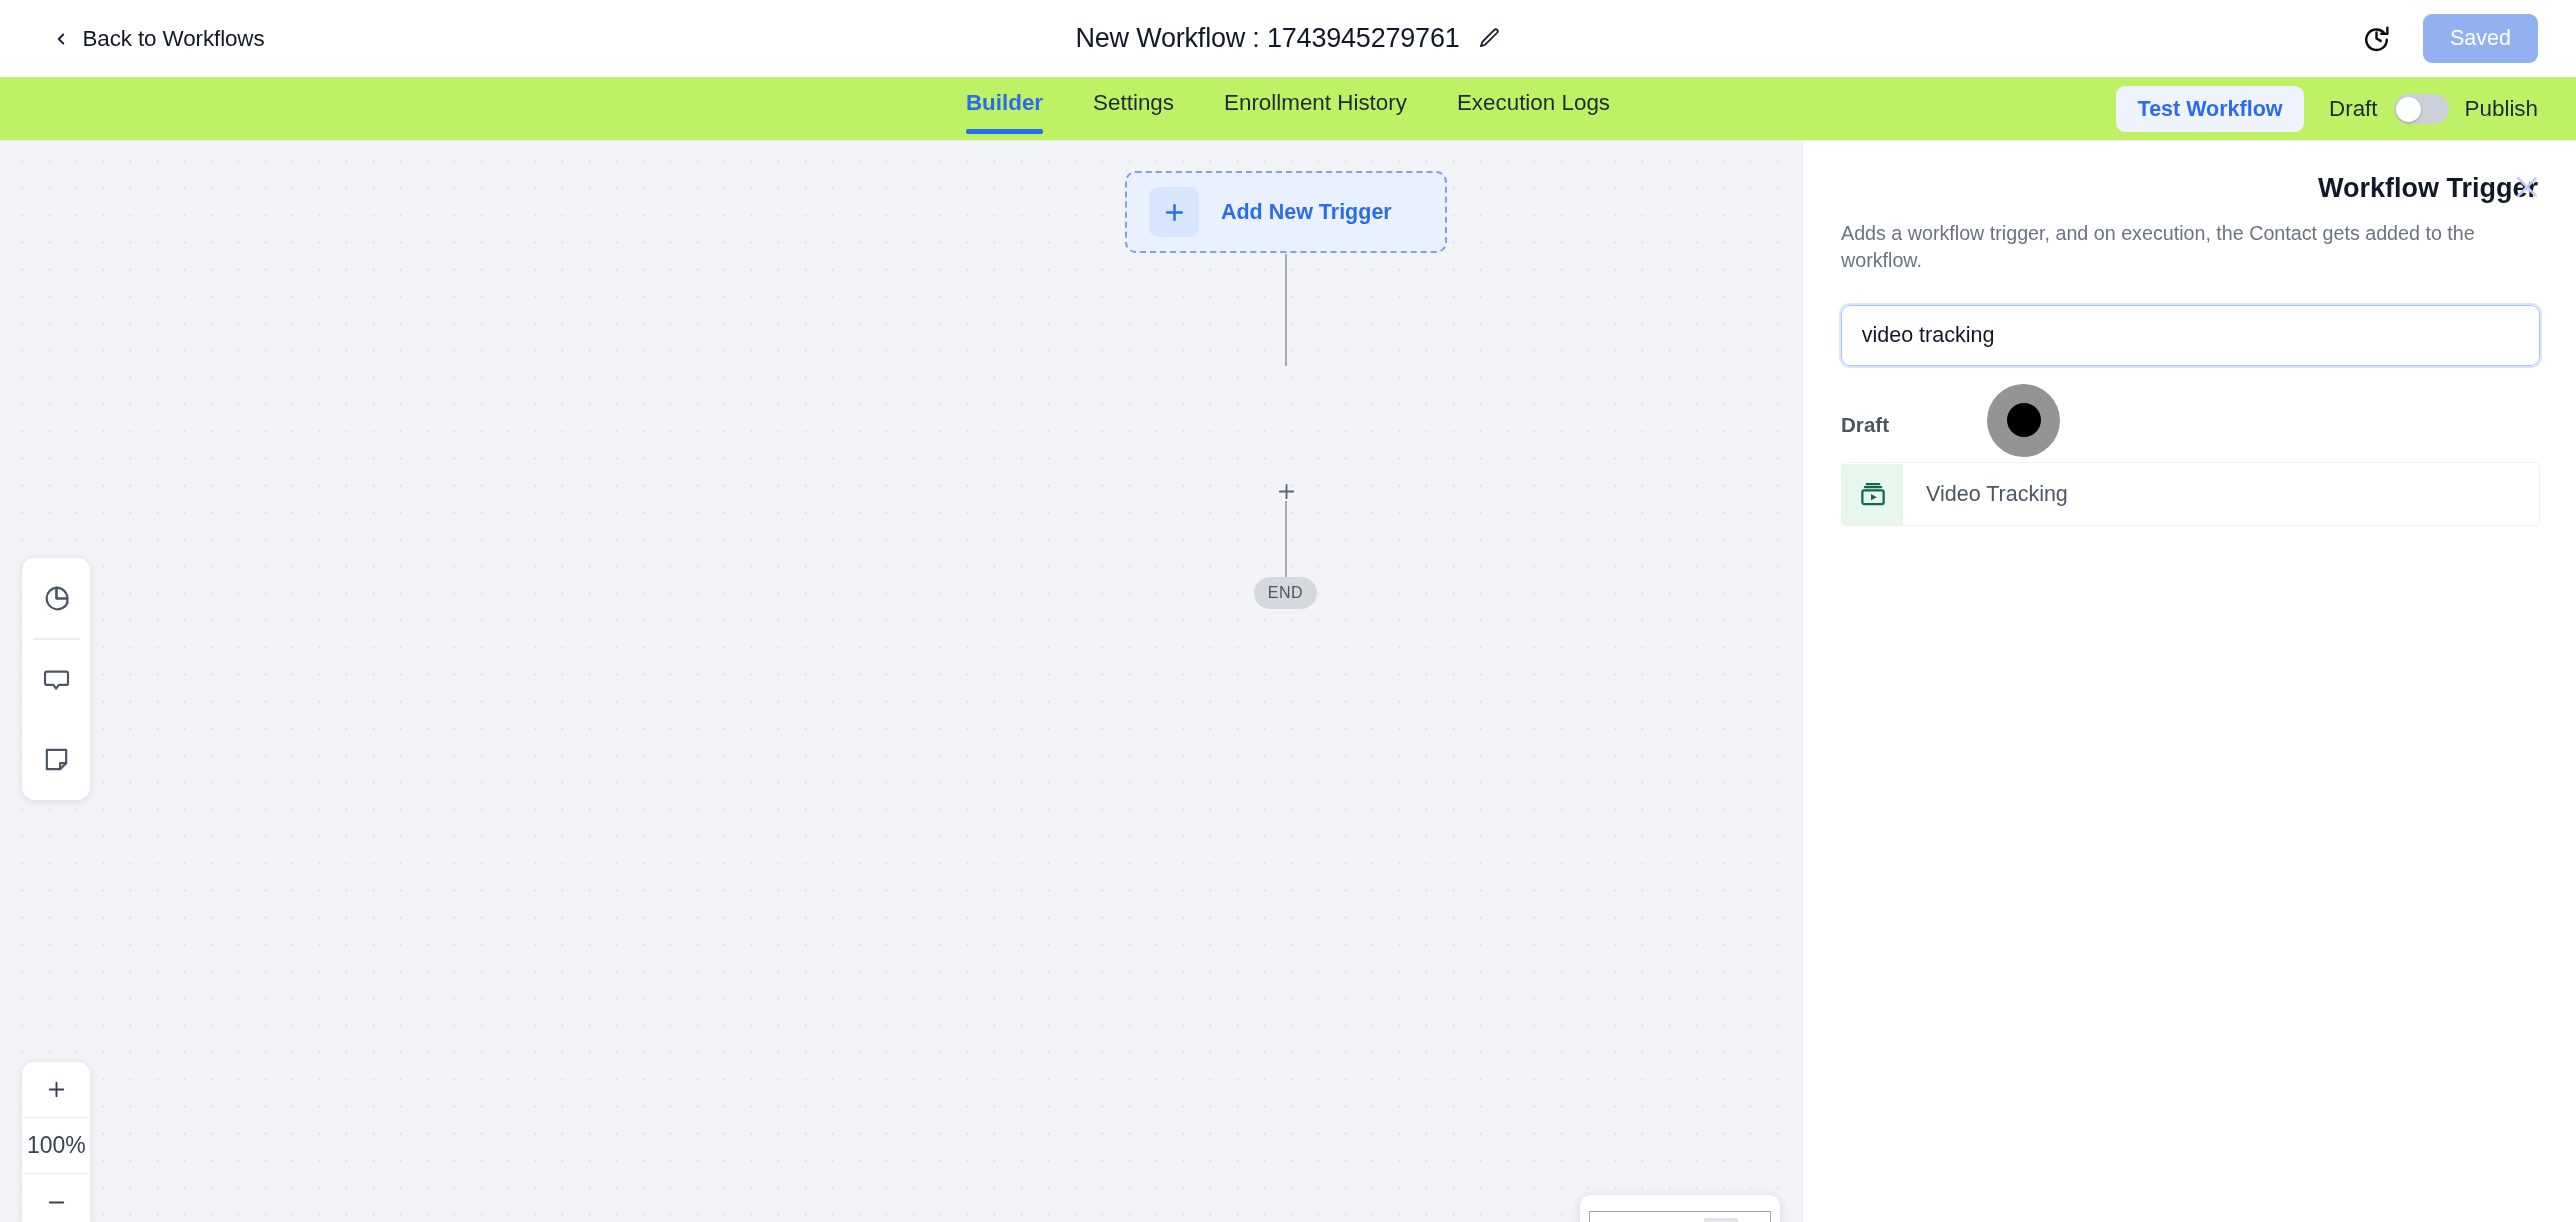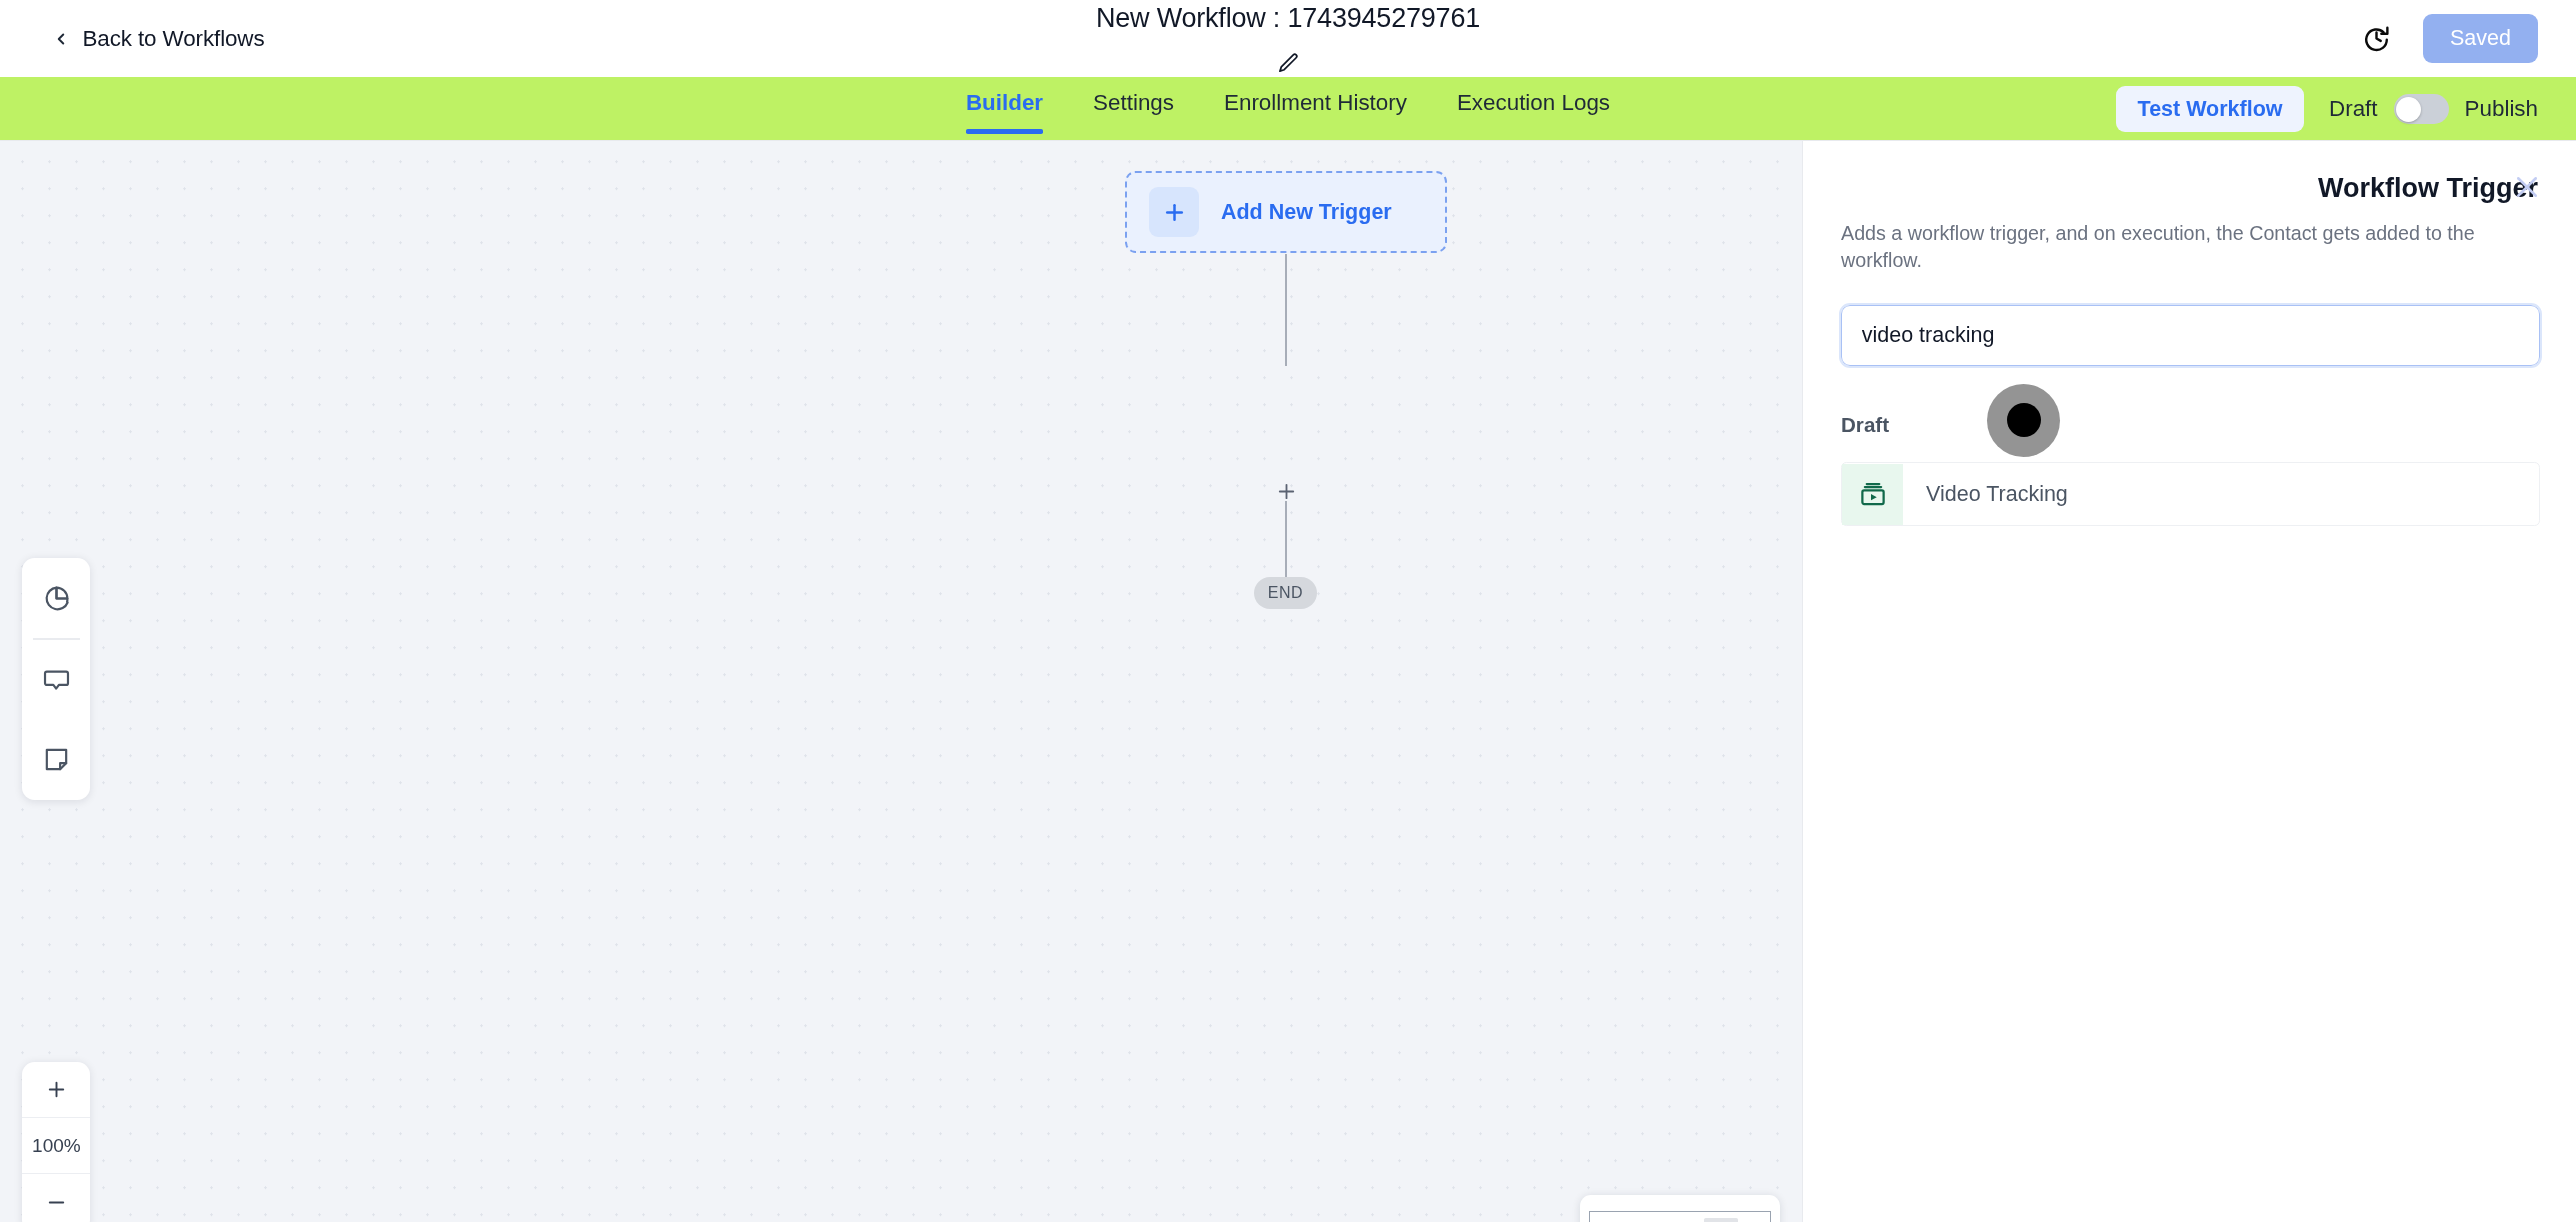--- a/index.html
+++ b/index.html
@@ -20,21 +20,20 @@
     display: flex; align-items: center; gap: 12.5px;
     margin-left: 52px; cursor: pointer;
   }
   .back-chevron { width: 18px; height: 18px; display: block; color: #1f2937; }
   .back-label { font-size: 22.4px; color: #111827; letter-spacing: -0.1px; }
 
   .title-wrap {
     position: absolute; left: 0; top: 0; width: 2576px; height: 77px;
     display: flex; align-items: center; justify-content: center; gap: 18px;
     pointer-events: none;
-    flex-direction: column;
   }
   .wf-title { font-size: 27px; color: #111827; letter-spacing: -0.2px; }
   .pencil-icon { width: 23px; height: 23px; color: #111827; pointer-events: auto; cursor: pointer; }
 
   .header-right {
     position: absolute; right: 38px; top: 0; height: 77px;
     display: flex; align-items: center; gap: 32px;
   }
   .history-icon { width: 29px; height: 29px; color: #0b0b0b; cursor: pointer; }
   .saved-btn {
@@ -144,21 +143,21 @@
     background: #ffffff; border-radius: 12.5px;
     box-shadow: 0 1.8px 9px rgba(15,23,42,.10);
     display: flex; flex-direction: column; align-items: center;
   }
   .zoom-btn {
     width: 68px; height: 56px; display: flex; align-items: center; justify-content: center;
     cursor: pointer; border-bottom: 1.8px solid #eceef2;
   }
   .zoom-btn:last-child { border-bottom: none; }
   .zoom-btn svg { width: 23px; height: 23px; color: #374151; }
-  .zoom-level { font-size: 19px; color: #374151; }
+  .zoom-level { font-size: 23px; color: #374151; }
 
   .minimap {
     position: absolute; left: 1580px; top: 1054px; width: 200px; height: 154px;
     background: #ffffff; border-radius: 10.7px;
     box-shadow: 0 1.8px 9px rgba(15,23,42,.12);
   }
   .minimap-view {
     position: absolute; left: 9px; top: 16px; width: 182px; height: 109px;
     border: 1.8px solid #9aa3b0; background: #ffffff;
   }

